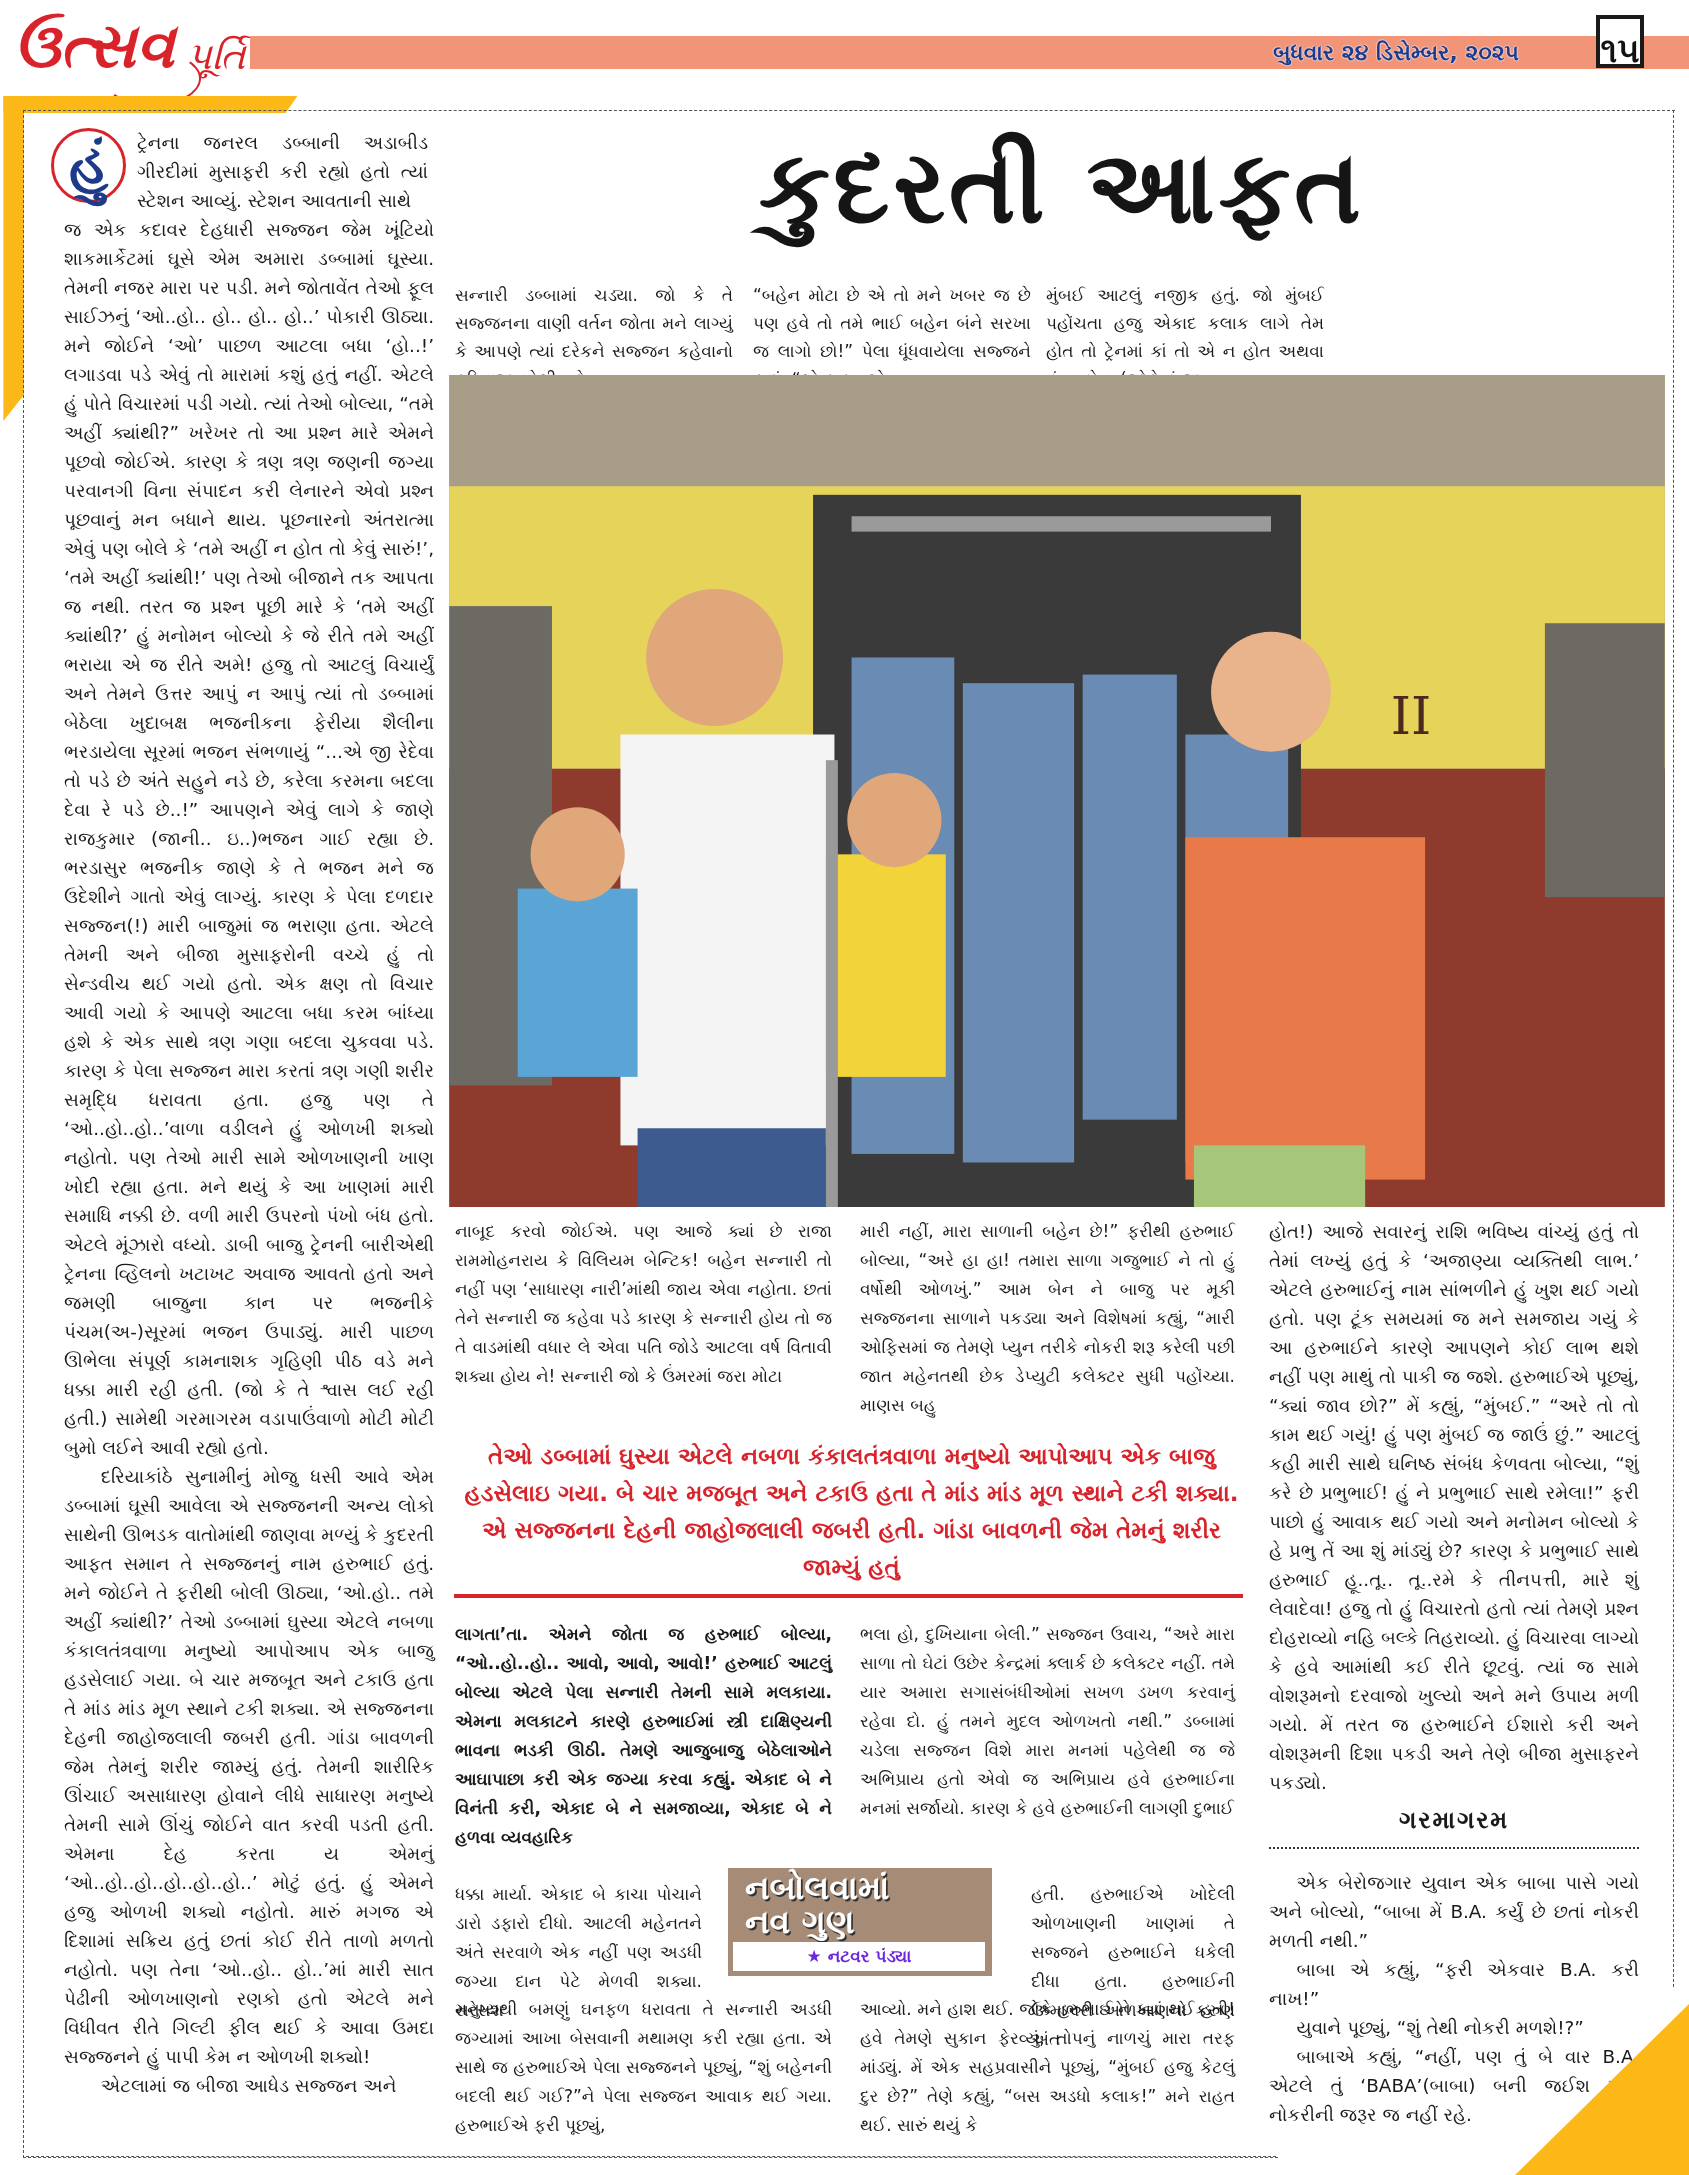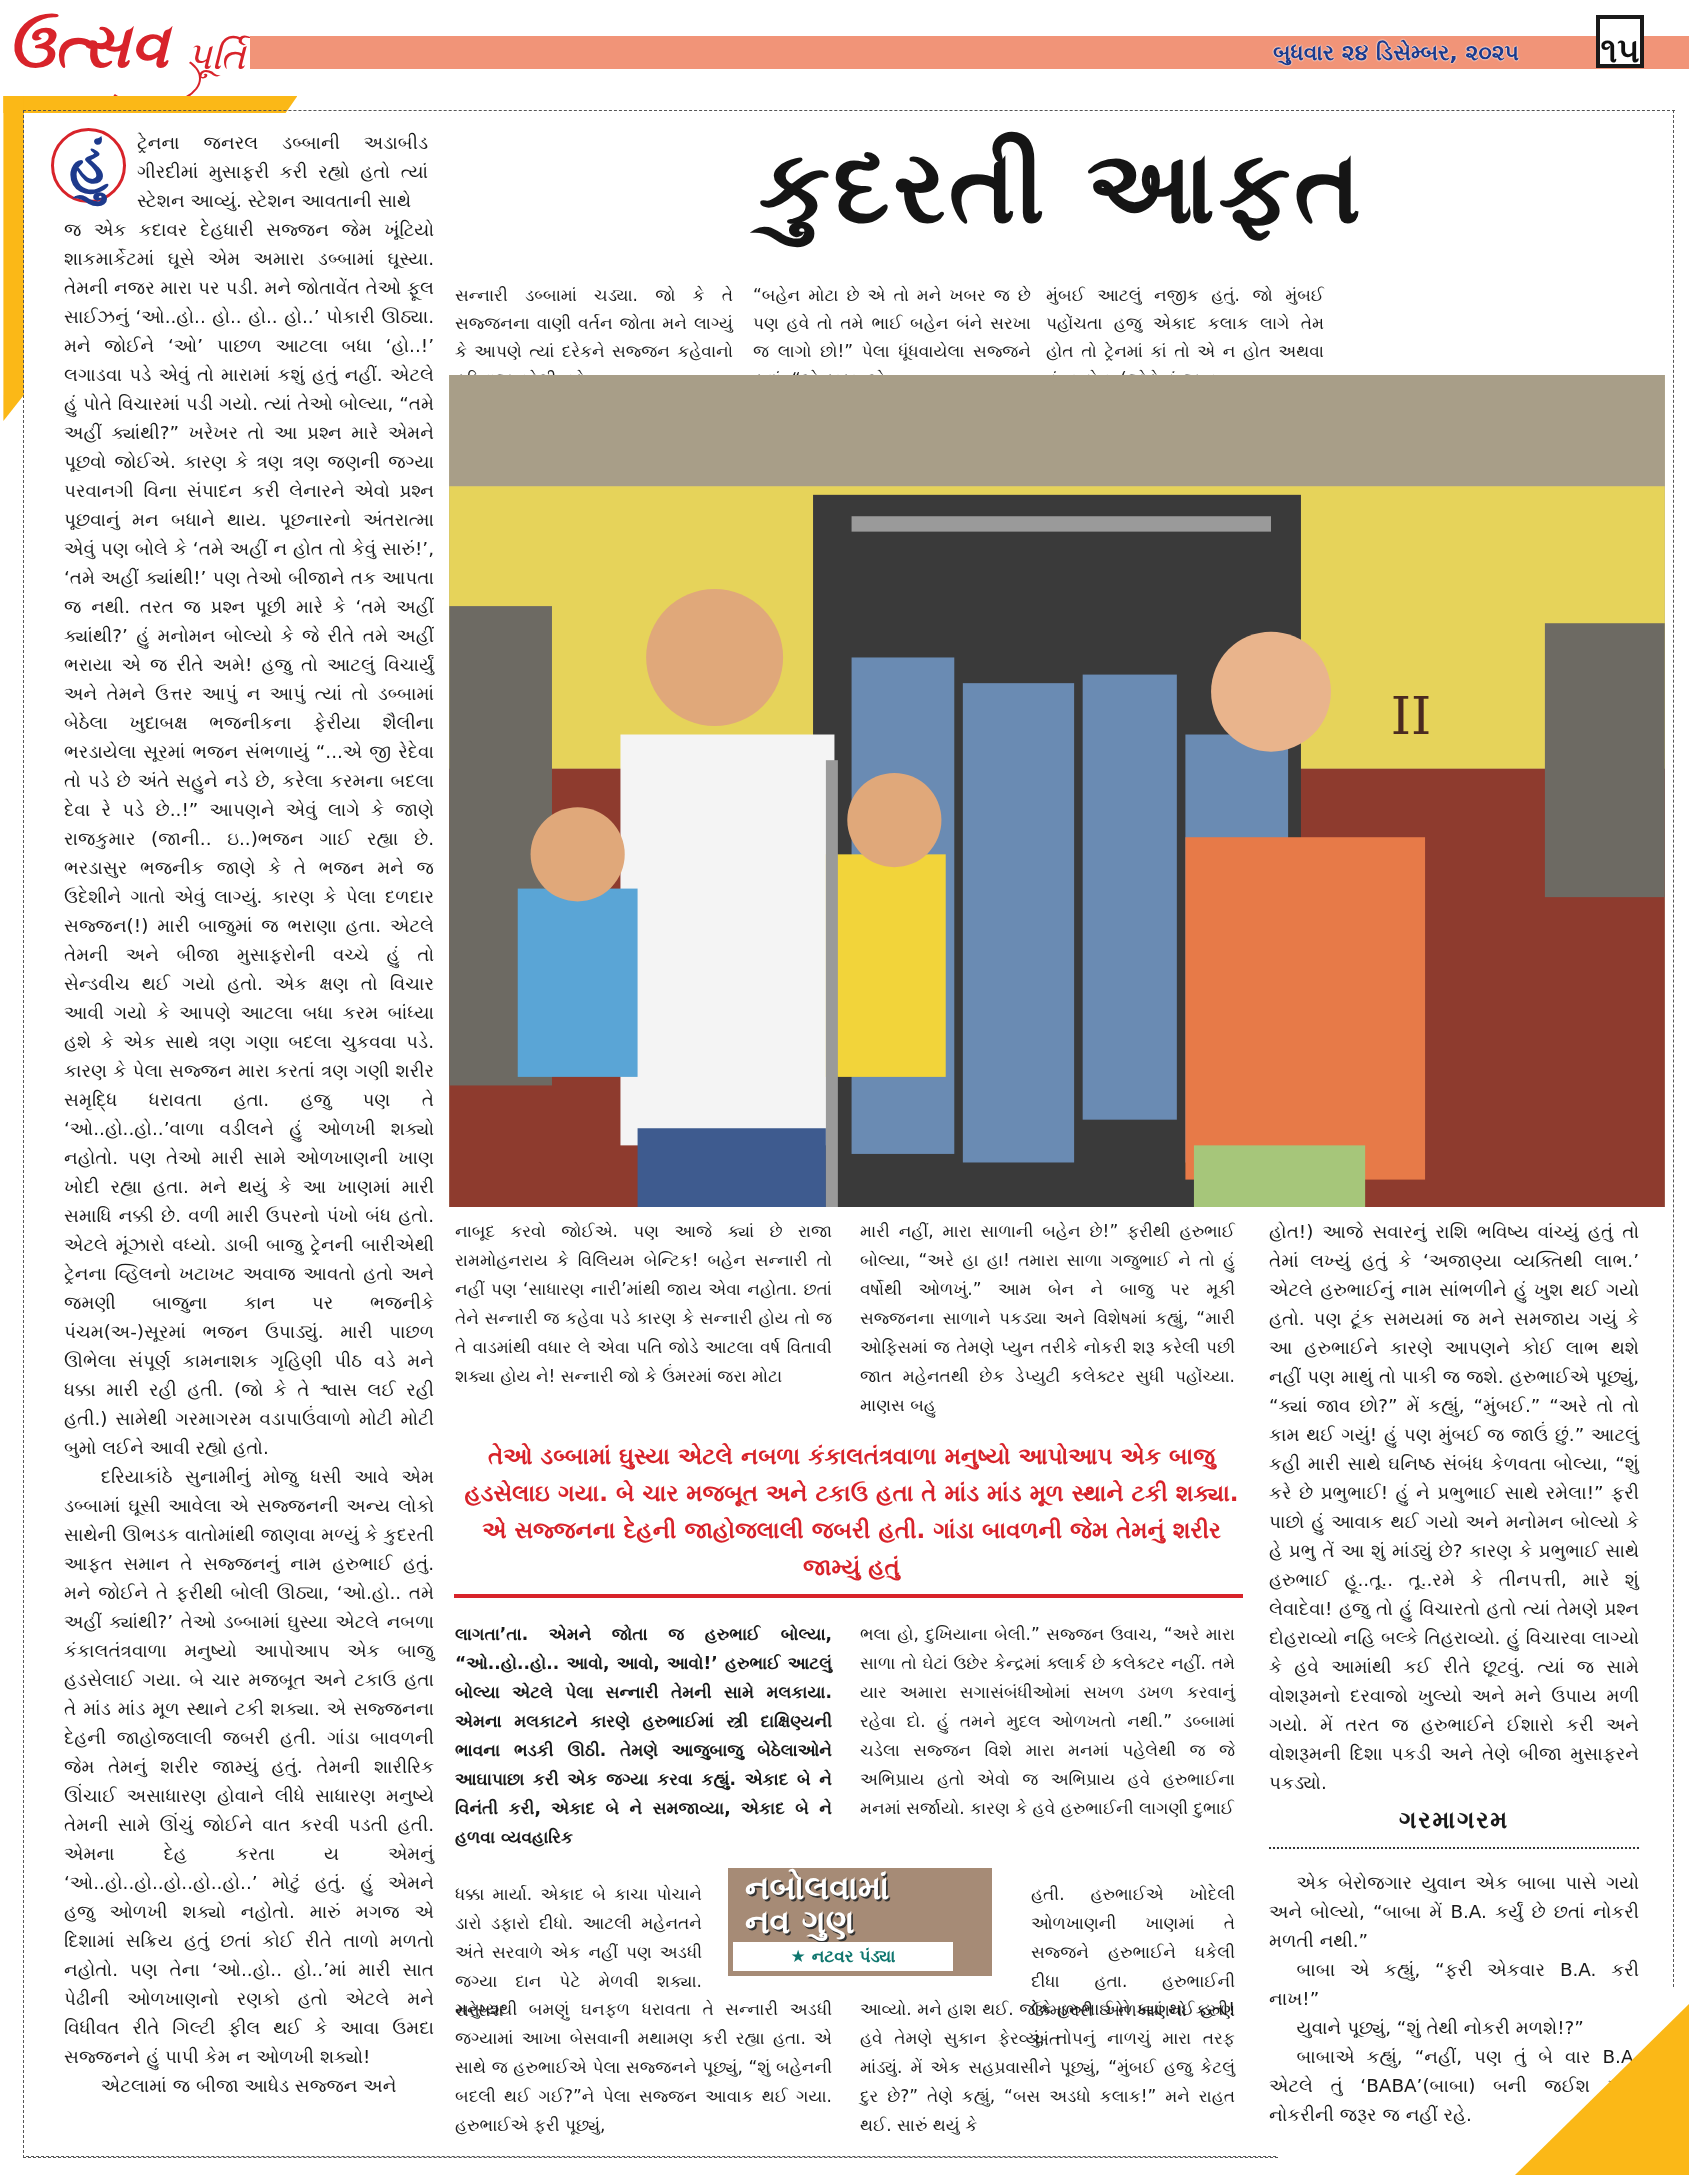--- a/index.html
+++ b/index.html
@@ -5,21 +5,21 @@
   html, body { margin:0; padding:0; }
   body {
     width:1690px; height:2175px; position:relative; overflow:hidden;
     background:#ffffff; color:#1a1a1a;
     font-family:"DejaVu Sans", sans-serif;
   }
   .abs { position:absolute; }
 
   
   .logo-main {
-    left:7px; top:3.4px; width:171px; height:94px;
+    left:13px; top:3.4px; width:171px; height:94px;
     font-family:"DejaVu Serif", serif; font-style:italic;
     font-size:62px; line-height:86px; color:#d8232a; font-weight:bold;
   }
   .logo-swash {
     left:103px; top:51px; width:94px; height:51px;
     border:2.6px solid #d8232a; border-radius:50%;
     border-top-color:transparent; border-left-color:transparent;
   }
   .logo-sub {
     left:187px; top:34px; font-family:"DejaVu Serif", serif; font-style:italic;
@@ -128,22 +128,22 @@
   
   .colbox {
     left:728px; top:1868px; width:264px; height:108px; background:#a68b76;
   }
   .colbox-title {
     left:745px; top:1871px; width:205px; font-size:33px; line-height:34px;
     font-weight:bold; color:#ffffff;
     text-shadow:1.7px 1.7px 0 #333;
   }
   .colbox-author {
-    left:733px; top:1942px; width:220px; height:29px; background:#ffffff;
-    font-size:17px; line-height:29px; text-align:center; font-weight:bold; color:#0f766e;
+    left:733px; top:1942px; width:252px; height:29px; background:#ffffff;
+    font-size:17px; line-height:29px; text-align:center; font-weight:bold; color:#6d28d9;
   }
   .section-head {
     left:1269px; top:1806px; width:370px; text-align:center;
     font-size:24px; font-weight:bold; letter-spacing:1.7px; color:#1a1a1a;
   }
   .section-rule {
     left:1269px; top:1847px; width:370px; height:0; border-top:2.6px dotted #333;
   }
   .joke { left:1269px; top:1868px; width:370px; font-size:18.4px; line-height:29px; }
   .joke p { margin:0; text-indent:1.5em; }

